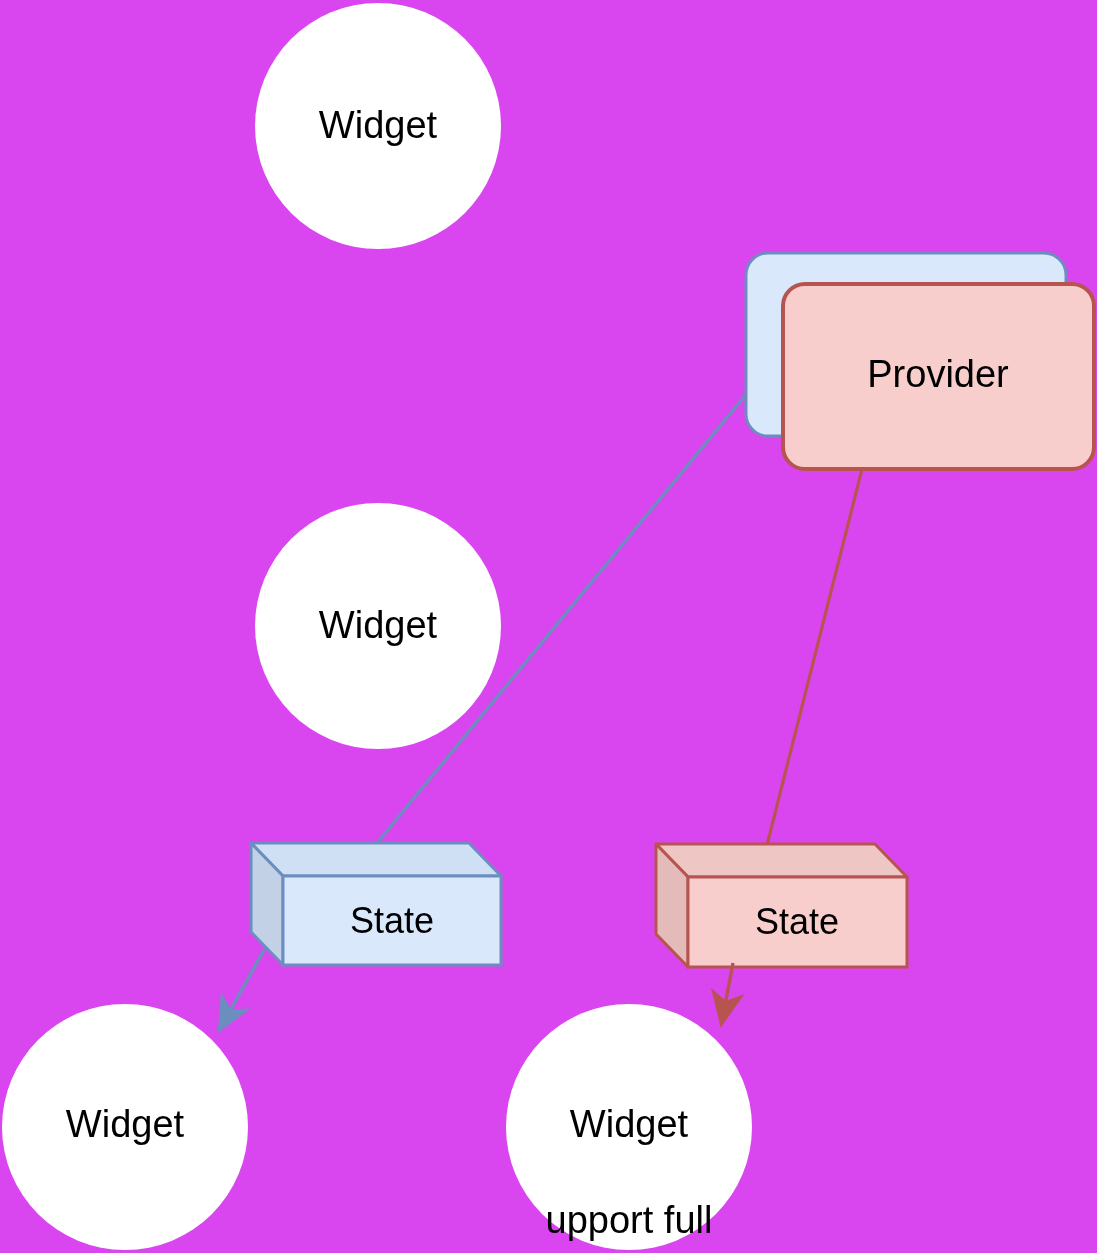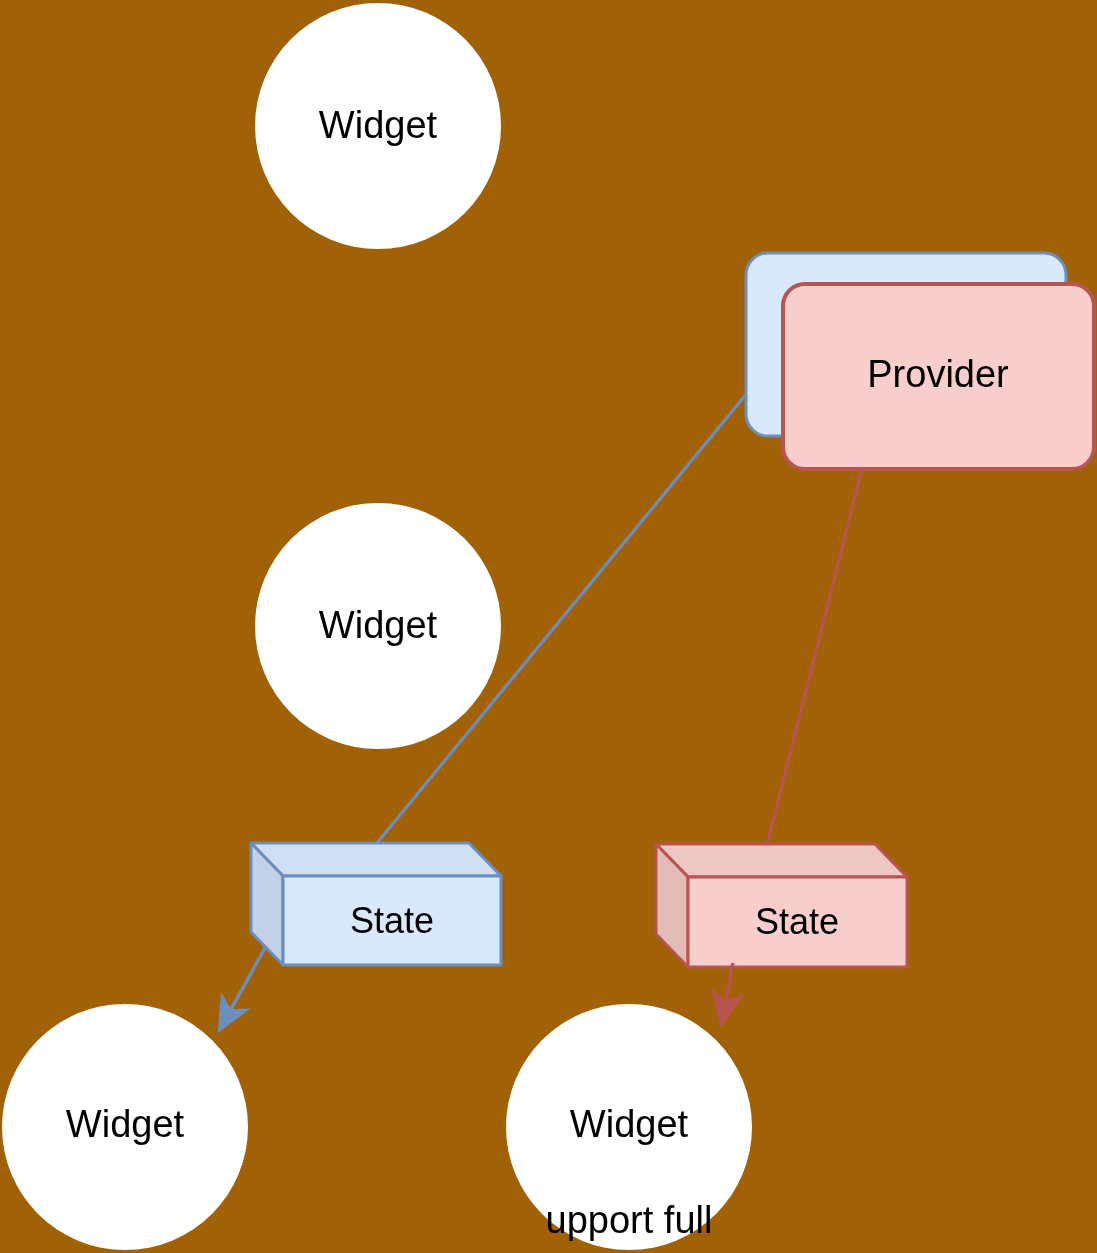--- a/index.html
+++ b/index.html
@@ -8,21 +8,21 @@
     padding: 0;
     background: #000000;
   }
   body {
     font-family: "Liberation Sans", sans-serif;
   }
   #canvas {
     position: relative;
     width: 1097px;
     height: 1253px;
-    background: #a16207;
+    background: #d946ef;
     overflow: hidden;
   }
   #diagram-svg {
     position: absolute;
     left: 0;
     top: 0;
     width: 1097px;
     height: 1253px;
     display: block;
   }

